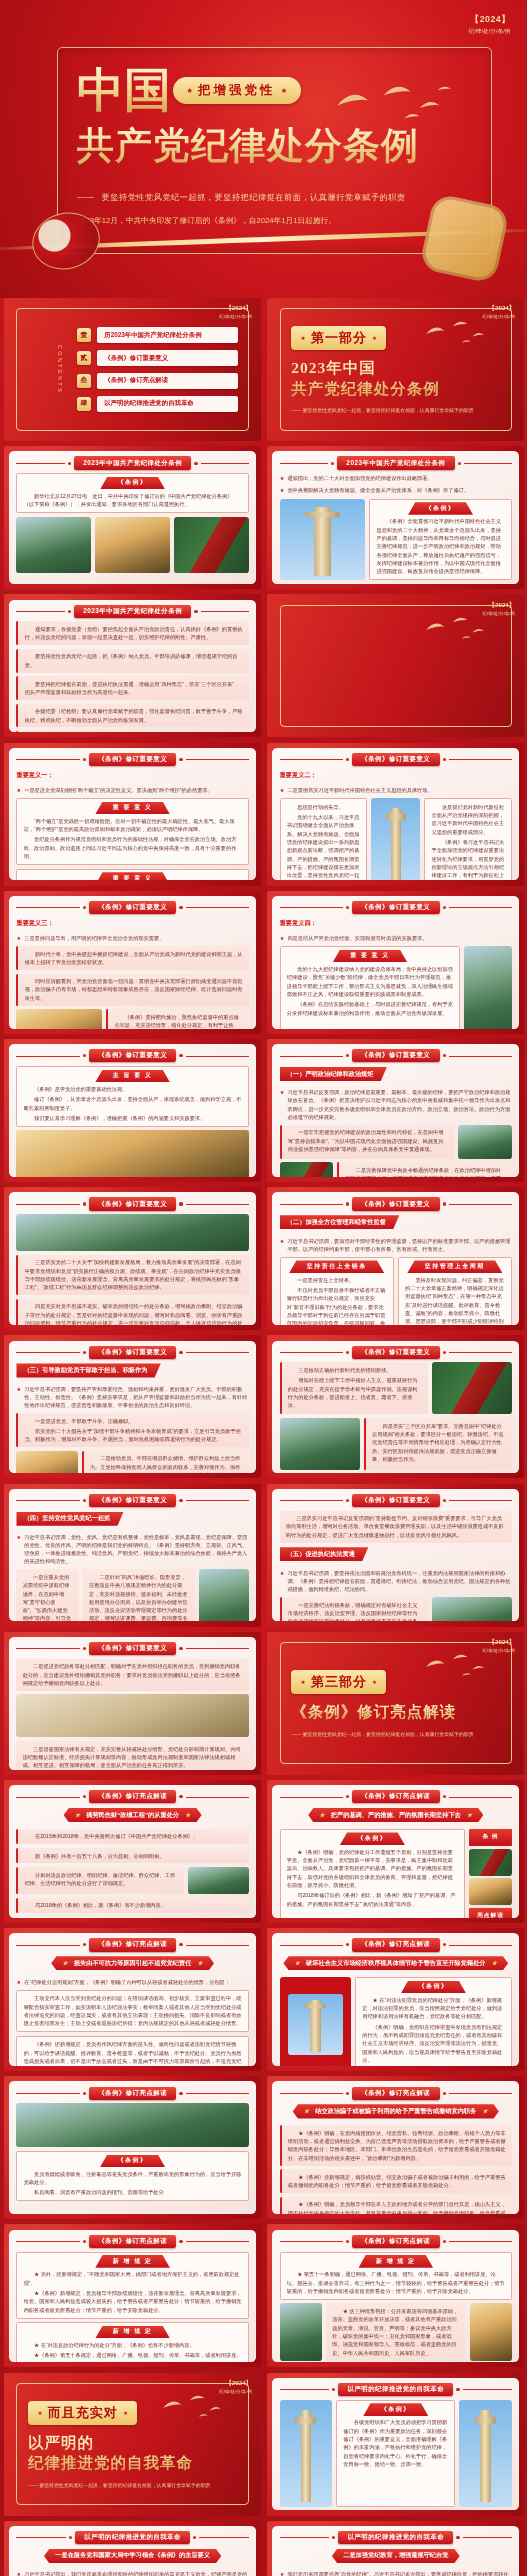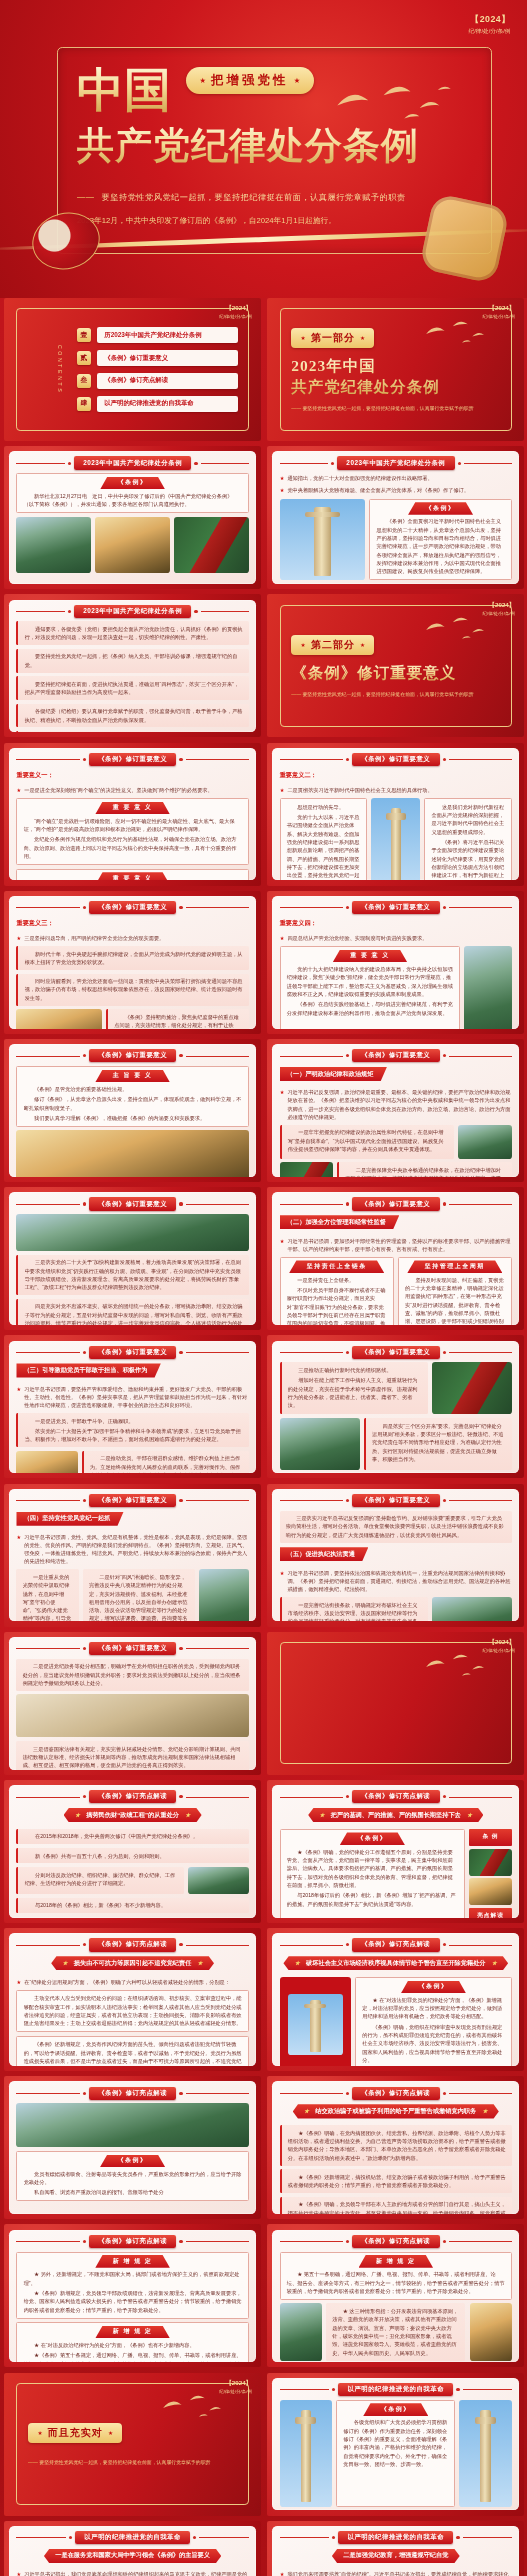--- a/index.html
+++ b/index.html
@@ -11,21 +11,21 @@
   
   .cover{position:relative;width:528px;height:298px;overflow:hidden;
     background:radial-gradient(circle at 60% 35%,#e2352c 0%,#cb161c 45%,#a30d12 100%);}
   .cover-meta{position:absolute;top:14.4px;right:17.5px;text-align:right;color:#f6dc9c;}
   .meta-year{font-size:8.8px;font-weight:bold;letter-spacing:0.5px;}
   .meta-tag{font-size:5.7px;margin-top:2.1px;opacity:.95;}
   .cover-frame{position:absolute;left:57px;right:36px;top:47px;bottom:44px;
     border:1.5px solid #ecca84;border-radius:5.2px;opacity:.9;
     box-shadow:0 0 9.3px rgba(0,0,0,.25) inset;}
   .cover-body{position:absolute;left:77px;top:67px;right:57px;}
-  .cover-line1{display:flex;align-items:flex-start;gap:15px;}
+  .cover-line1{display:flex;align-items:center;gap:2px;}
   .gold-text{background:linear-gradient(180deg,#fdf3d0,#f3d893 45%,#d2a54e);
     -webkit-background-clip:text;background-clip:text;color:transparent;}
   .cover-title1{font-family:"Liberation Serif",serif;font-weight:bold;font-size:47px;line-height:1;}
   .cover-badge{display:inline-flex;align-items:center;gap:5.2px;padding:5.2px 13.4px;border-radius:15.5px;
     background:linear-gradient(180deg,#fbe7ac,#eec569);box-shadow:0 1px 3.1px rgba(90,0,0,.4);}
   .cover-badge i{color:#c8100d;font-style:normal;font-size:7.2px;}
   .cover-badge b{color:#b80f0c;font-size:12.4px;letter-spacing:3.1px;}
   .cover-title2{font-family:"Liberation Serif",serif;font-weight:bold;font-size:37px;line-height:1.15;
     letter-spacing:1px;margin-top:11.3px;white-space:nowrap;}
   .cover-sub{margin-top:24px;color:#f6dc9c;font-size:8.2px;letter-spacing:0.5px;}
@@ -113,21 +113,21 @@
     padding:3.6px 7.2px;box-shadow:0 1px 1.5px rgba(90,0,0,.35);}
   
   .divider .corner{position:absolute;top:6.2px;right:9.3px;text-align:right;color:#f6dc9c;z-index:2;}
   .divider .corner .cy{font-size:6.2px;font-weight:bold;}
   .divider .corner .ct{font-size:4.4px;margin-top:1px;}
   .div-body{position:absolute;inset:21.6px 24px;display:flex;flex-direction:column;justify-content:center;z-index:2;}
   .part-pill{display:inline-flex;align-items:center;gap:5.2px;align-self:flex-start;margin-bottom:8.2px;
     background:linear-gradient(180deg,#fbe7ac,#eec569);border-radius:4.1px;padding:3.1px 9.3px;
     box-shadow:0 1px 2.6px rgba(90,0,0,.4);}
   .part-pill i{color:#c8100d;font-style:normal;font-size:5.7px;}
-  .part-pill b{color:#b00d0c;font-size:10px;letter-spacing:1px;}
+  .part-pill b{color:#b00d0c;font-size:13px;letter-spacing:1px;}
   .div-title{font-family:"Liberation Serif",serif;font-weight:bold;font-size:15.5px;line-height:1.3;letter-spacing:1px;}
   .div-sub{margin-top:8.2px;color:#f3d38b;font-size:4.9px;}
   .div-sub::before{content:"—— ";color:#eec569;}
 </style>
 </head>
 <body>
 
 <section class="cover">
   <svg class="doves" style="top:77px;right:67px" width="134" height="57" viewBox="0 0 260 110">
     <path d="M20 55 C40 30 60 28 80 45 C62 42 42 46 20 55 Z"></path>
@@ -301,31 +301,20 @@
         <div class="cy">【2024】</div>
         <div class="ct">纪/律/处/分/条/例</div>
       </div>
       <div class="gold-frame"></div>
       <svg class="doves" style="top:17.5px;right:26px" width="77" height="36" viewBox="0 0 150 70">
         <path d="M10 35 C22 20 34 19 46 29 C35 27 23 30 10 35 Z"></path>
         <path d="M62 20 C72 9 82 9 91 16 C83 15 73 16 62 20 Z"></path>
         <path d="M100 40 C108 31 116 31 123 37 C117 36 109 37 100 40 Z"></path>
         <path d="M80 52 C86 46 92 46 97 50 C92 49 86 50 80 52 Z"></path>
       </svg>
-      <div class="div-body">
-        <div class="part-pill">
-          <i>★</i>
-          <b>第二部分</b>
-          <i>★</i>
-        </div>
-        <div class="div-title gold-text">
-          <div>《条例》修订重要意义</div>
-        </div>
-        <div class="div-sub">要坚持党性党风党纪一起抓，要坚持把纪律挺在前面，认真履行党章赋予的职责</div>
-      </div>
     </section>
     <section class="cell content">
       <div class="panel">
         <div class="banner">
           <span class="bl"></span>
           <span class="bdot"></span>
           <span class="bpill">《条例》修订重要意义</span>
           <span class="bdot"></span>
           <span class="bl"></span>
         </div>
@@ -695,20 +684,31 @@
         <div class="cy">【2024】</div>
         <div class="ct">纪/律/处/分/条/例</div>
       </div>
       <div class="gold-frame"></div>
       <svg class="doves" style="top:17.5px;right:26px" width="77" height="36" viewBox="0 0 150 70">
         <path d="M10 35 C22 20 34 19 46 29 C35 27 23 30 10 35 Z"></path>
         <path d="M62 20 C72 9 82 9 91 16 C83 15 73 16 62 20 Z"></path>
         <path d="M100 40 C108 31 116 31 123 37 C117 36 109 37 100 40 Z"></path>
         <path d="M80 52 C86 46 92 46 97 50 C92 49 86 50 80 52 Z"></path>
       </svg>
+      <div class="div-body">
+        <div class="part-pill">
+          <i>★</i>
+          <b>第三部分</b>
+          <i>★</i>
+        </div>
+        <div class="div-title gold-text">
+          <div>《条例》修订亮点解读</div>
+        </div>
+        <div class="div-sub">要坚持党性党风党纪一起抓，要坚持把纪律挺在前面，认真履行党章赋予的职责</div>
+      </div>
     </section>
     <section class="cell content">
       <div class="panel">
         <div class="banner">
           <span class="bl"></span>
           <span class="bdot"></span>
           <span class="bpill">《条例》修订亮点解读</span>
           <span class="bdot"></span>
           <span class="bl"></span>
         </div>
@@ -950,20 +950,24 @@
         <path d="M62 20 C72 9 82 9 91 16 C83 15 73 16 62 20 Z"></path>
         <path d="M100 40 C108 31 116 31 123 37 C117 36 109 37 100 40 Z"></path>
         <path d="M80 52 C86 46 92 46 97 50 C92 49 86 50 80 52 Z"></path>
       </svg>
       <div class="div-body">
         <div class="part-pill">
           <i>★</i>
           <b>而且充实对</b>
           <i>★</i>
         </div>
+        <div class="div-title gold-text">
+          <div>以严明的</div>
+          <div>纪律推进党的自我革命</div>
+        </div>
         <div class="div-sub">要坚持党性党风党纪一起抓，要坚持把纪律挺在前面，认真履行党章赋予的职责</div>
       </div>
     </section>
     <section class="cell content">
       <div class="panel">
         <div class="banner">
           <span class="bl"></span>
           <span class="bdot"></span>
           <span class="bpill">以严明的纪律推进党的自我革命</span>
           <span class="bdot"></span>

